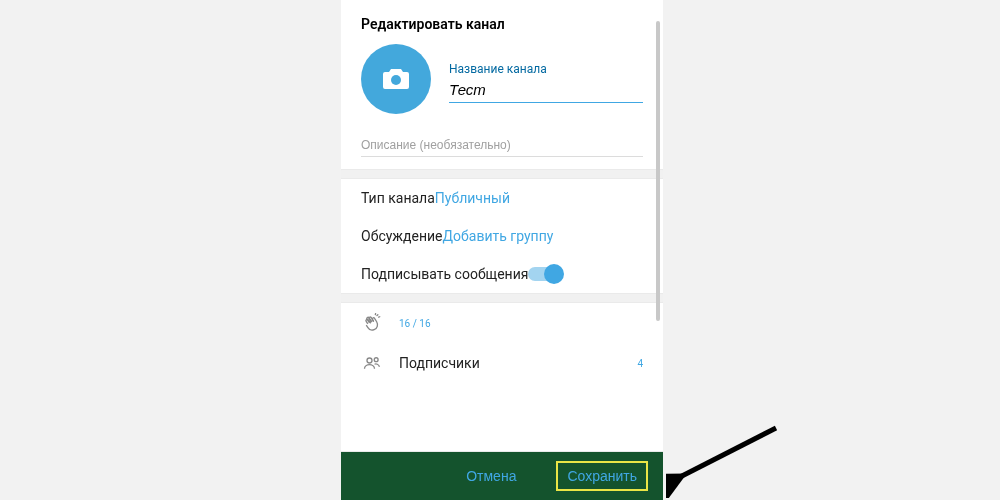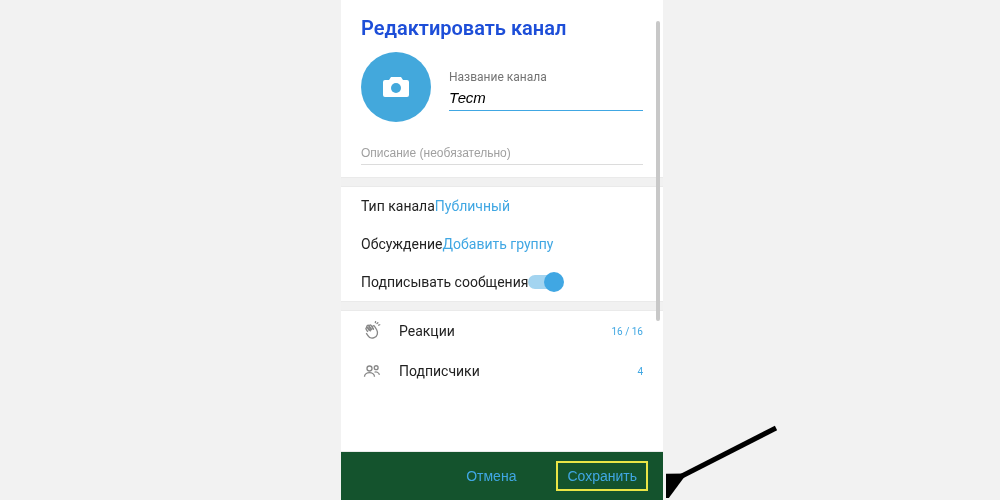--- a/index.html
+++ b/index.html
@@ -32,23 +32,23 @@
     position: absolute;
     right: 3px;
     top: 21px;
     width: 4px;
     height: 300px;
     background: #c8c8c8;
     border-radius: 2px;
   }
   .dialog-header {
     padding: 16px 20px 8px 20px;
-    font-size: 20px;
+    font-size: 14px;
     font-weight: 600;
-    color: #1d4ed8;
+    color: #000000;
   }
   .section-top {
     padding: 4px 20px 16px 20px;
     display: flex;
     align-items: center;
     gap: 18px;
   }
   .avatar {
     width: 70px;
     height: 70px;
@@ -58,21 +58,21 @@
     align-items: center;
     justify-content: center;
     cursor: pointer;
   }
   .name-field {
     flex: 1;
     padding-top: 6px;
   }
   .field-label {
     font-size: 12px;
-    color: #737373;
+    color: #0369a1;
     margin-bottom: 2px;
   }
   .field-input {
     width: 100%;
     border: none;
     border-bottom: 1.5px solid #40a7e3;
     font-size: 15px;
     padding: 3px 0 4px 0;
     outline: none;
     color: #000;
@@ -222,21 +222,20 @@
     <div class="list-row">
       <span class="iconwrap">
         <svg width="20" height="20" viewBox="0 0 24 24" fill="none" stroke="#888" stroke-width="1.6">
           <path d="M7 13 l-2 -3 a1.5 1.5 0 0 1 2.5 -1.7 l3 4"></path>
           <path d="M9 12 l-3 -4.5 a1.5 1.5 0 0 1 2.5 -1.7 l3.5 5"></path>
           <path d="M11 11 l-2.5 -4 a1.5 1.5 0 0 1 2.5 -1.6 l3 4.5"></path>
           <path d="M14 10.5 l-1.5 -2.5 a1.5 1.5 0 0 1 2.6 -1.5 l2.5 4 c2 3.5 1 8 -3 9.5 c-3 1.1 -6 0 -7.5 -2.5 l-2 -3"></path>
           <path d="M18 3 l1 -1 M20 5 l1.3 -0.5 M16 2 l0.3 -1.3" stroke-linecap="round"></path>
         </svg>
       </span>
-      <span class="label">Реакции</span>
       <span class="count">16 / 16</span>
     </div>
 
 
     <div class="list-row">
       <span class="iconwrap">
         <svg width="20" height="20" viewBox="0 0 24 24" fill="none" stroke="#888" stroke-width="1.6">
           <circle cx="9" cy="9" r="3"></circle>
           <path d="M3 19 c0 -3 3 -5 6 -5 s6 2 6 5"></path>
           <circle cx="17" cy="8" r="2.3"></circle>

